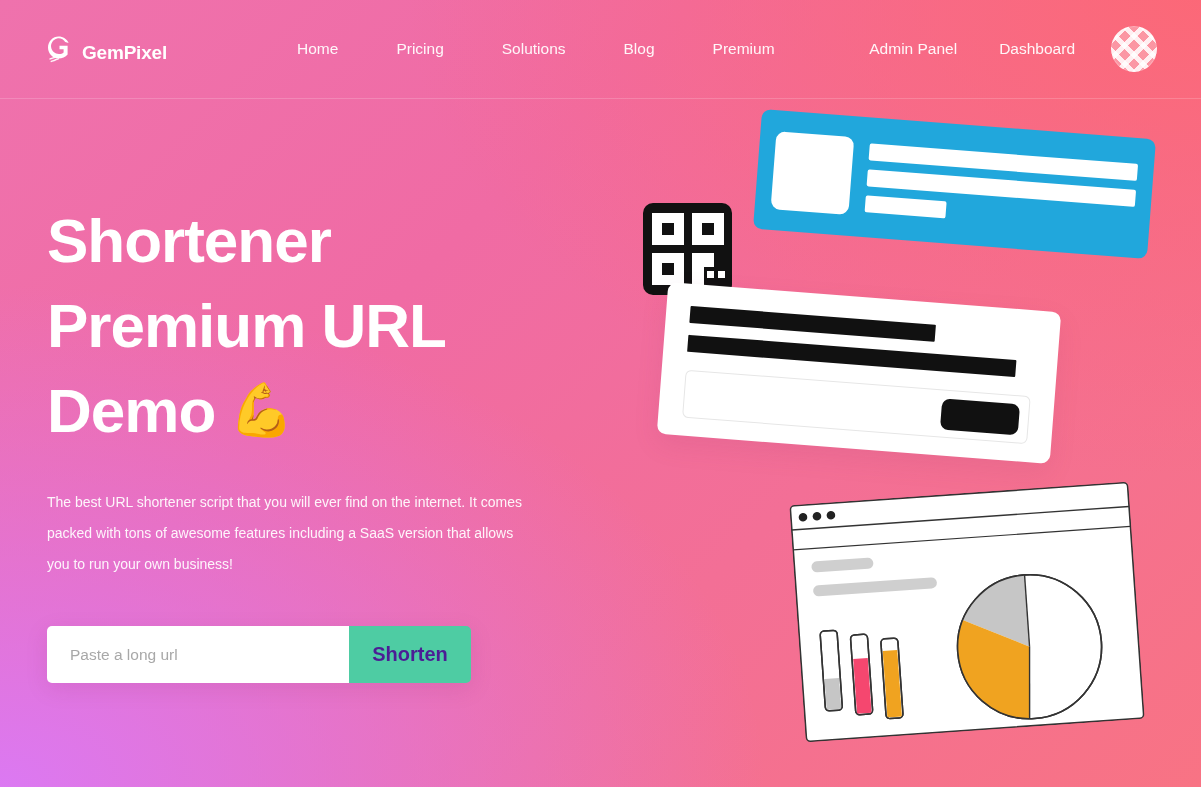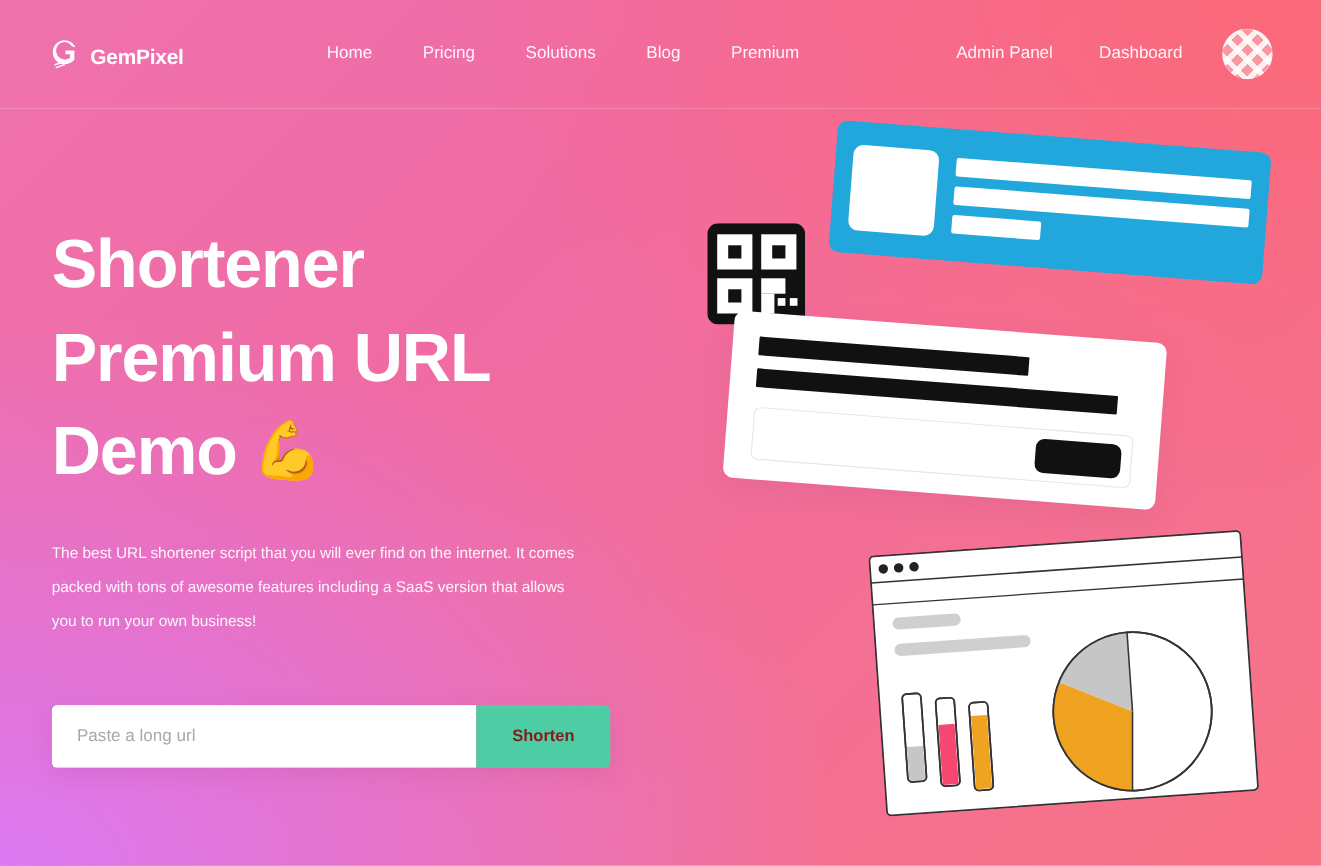--- a/index.html
+++ b/index.html
@@ -16,21 +16,21 @@
   
   .header {
     position:absolute; top:0; left:0; width:1201px; height:99px;
     display:flex; align-items:center;
     border-bottom:1px solid rgba(255,255,255,0.18);
   }
   .brand { display:flex; align-items:flex-end; gap:9px; margin-left:47px; }
   .brand-mark { width:26px; height:30px; position:relative; }
   .brand-name { color:#fff; font-size:19px; font-weight:bold; letter-spacing:-0.2px; }
 
-  .nav-main { display:flex; gap:0; margin-left:107px; }
+  .nav-main { display:flex; gap:12px; margin-left:107px; }
   .nav-main a {
     color:rgba(255,255,255,0.94); font-size:15.5px; text-decoration:none;
     padding:0 23px; white-space:nowrap;
   }
   .nav-right { display:flex; align-items:center; gap:0; margin-left:auto; margin-right:44px; }
   .nav-right a {
     color:rgba(255,255,255,0.94); font-size:15.5px; text-decoration:none;
     padding:0 21px; white-space:nowrap;
   }
   .avatar {
@@ -48,33 +48,33 @@
     color:#ffffff; font-size:62px; line-height:85px; font-weight:bold;
     letter-spacing:-1px;
   }
   .hero-title .emoji { font-size:52px; }
   .hero-sub {
     margin-top:34px; color:rgba(255,255,255,0.93);
     font-size:14px; line-height:31px; width:486px;
   }
 
   .shorten-form {
-    margin-top:61px; width:508px; height:57px; display:flex;
+    margin-top:46px; width:424px; height:57px; display:flex;
     border-radius:5px; overflow:hidden;
     box-shadow:0 6px 22px rgba(140,40,90,0.13);
   }
   .shorten-input {
     flex:1; border:0; outline:0; background:#ffffff;
     padding:0 23px; font-size:15.5px; color:#555;
     font-family:"Liberation Sans", sans-serif;
   }
   .shorten-input::placeholder { color:#a8a8a8; }
   .shorten-btn {
     width:122px; border:0; cursor:pointer; background:#4ecca3;
-    color:#7f1d1d; font-size:15px; font-weight:bold;
+    color:#4c1d95; font-size:20px; font-weight:bold;
     font-family:"Liberation Sans", sans-serif;
   }
 
   
   .art { position:absolute; }
 
   
   .qr { left:643px; top:203px; width:89px; height:92px; }
 
   

